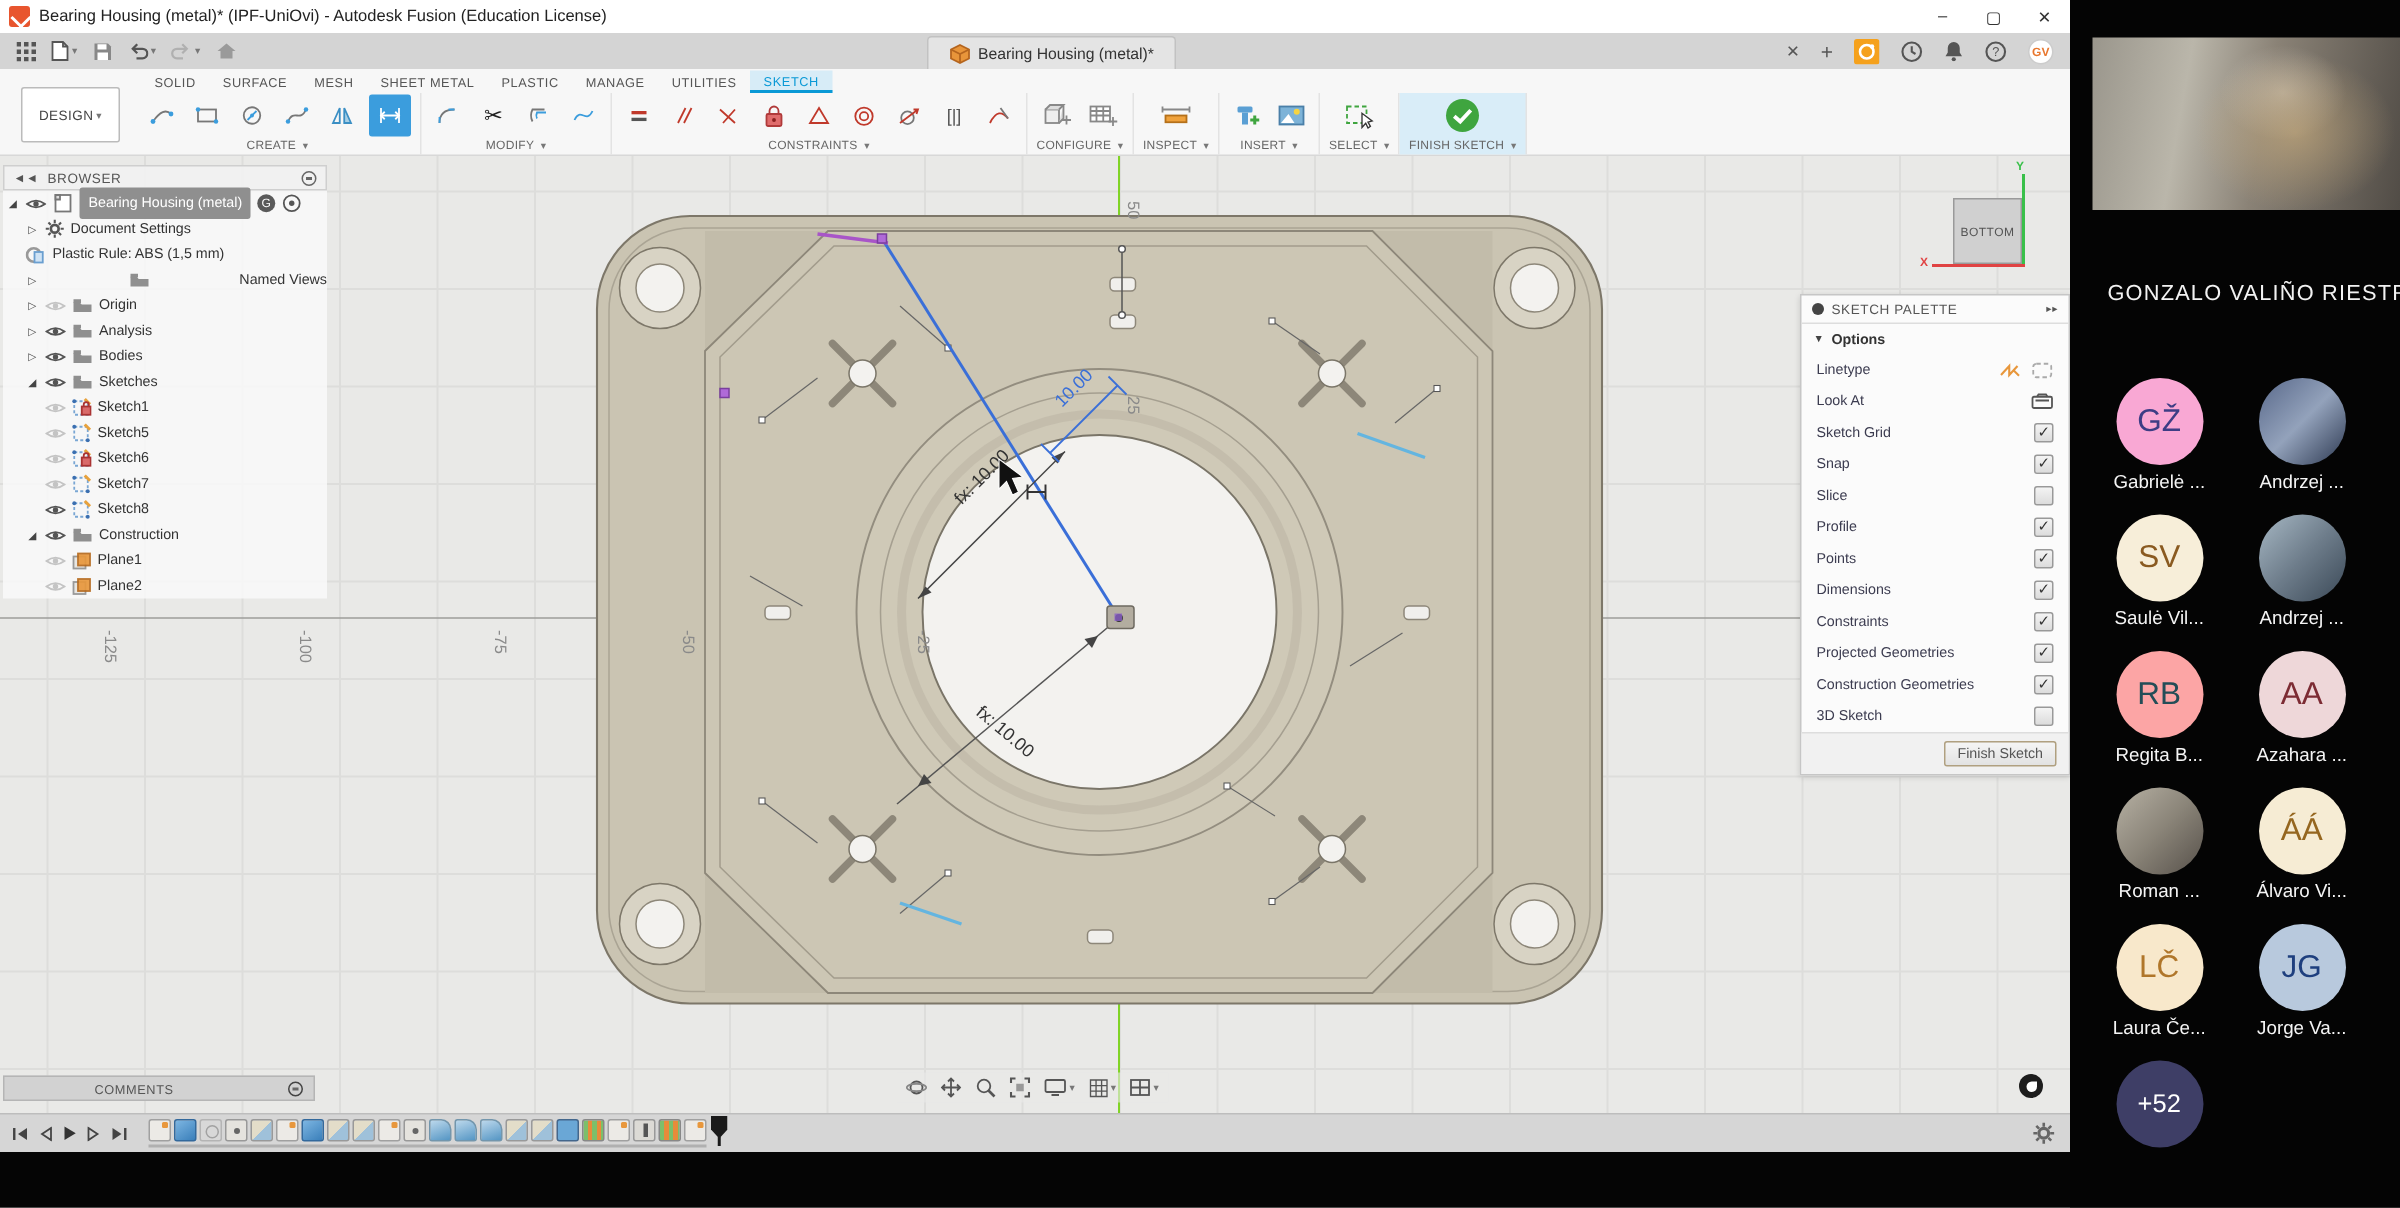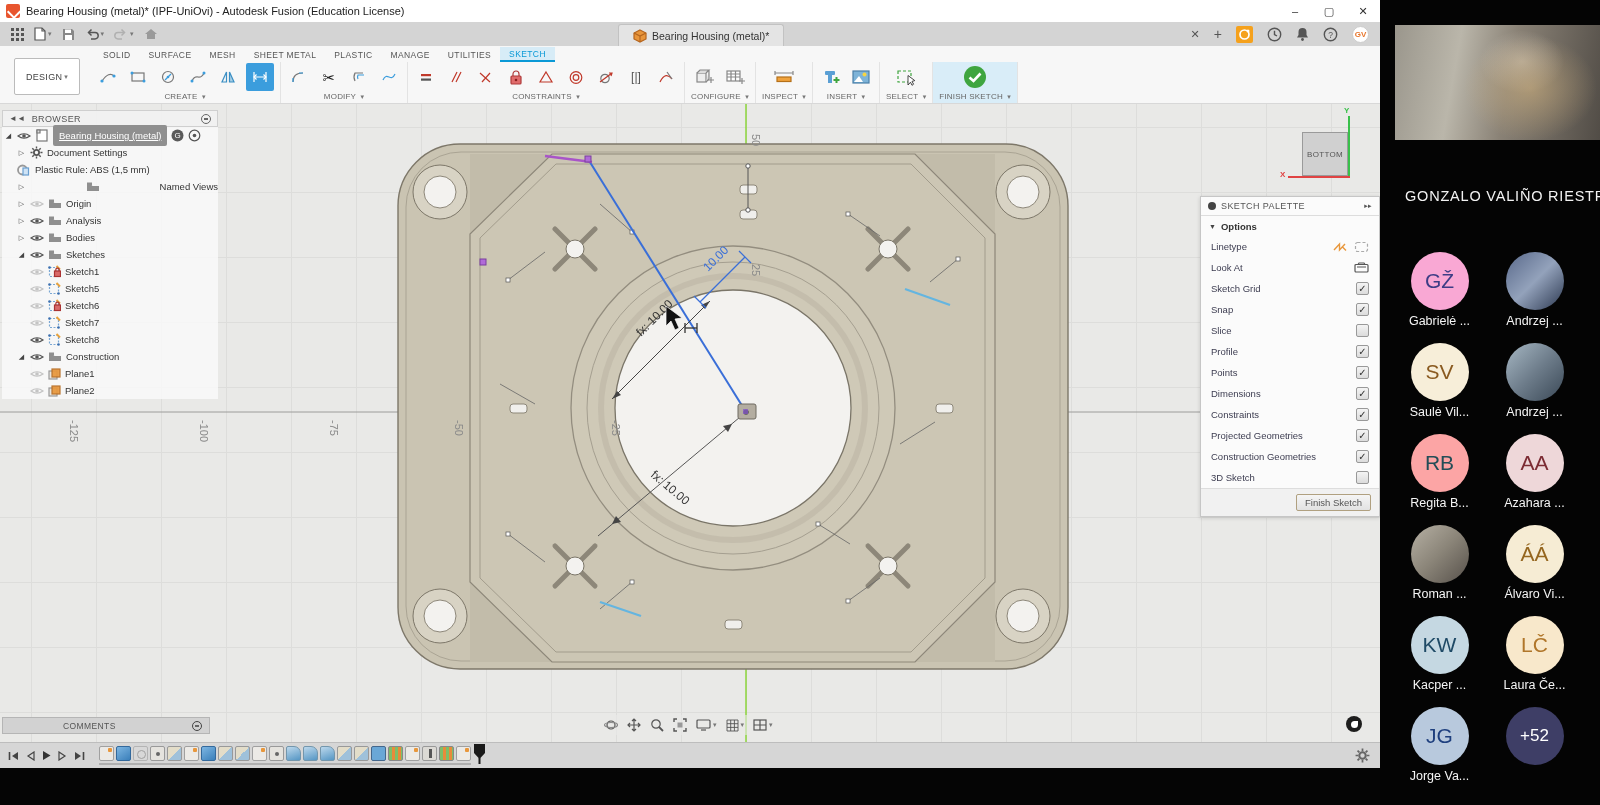--- a/index.html
+++ b/index.html
@@ -44,21 +44,21 @@
   .canvas svg.cad{position:absolute;left:0;top:0;}
   
   .browser{position:absolute;left:2px;top:6px;width:216px;background:rgba(250,250,250,.82);font-size:9.5px;color:#333;}
   .b-head{height:17px;display:flex;align-items:center;background:rgba(240,240,240,.9);border:1px solid #cfcfcf;padding:0 6px;color:#555;letter-spacing:.4px;font-size:9px;}
   .b-head .grow{flex:1;}
   .minus-circle{width:10px;height:10px;border-radius:50%;border:1.5px solid #666;position:relative;}
   .minus-circle::after{content:"";position:absolute;left:1.5px;top:3.5px;width:4px;height:1.5px;background:#666;}
   .trow{height:17px;display:flex;align-items:center;gap:4px;}
   .trow .twisty{width:9px;font-size:7px;color:#444;text-align:center;}
   .trow .lbl{white-space:nowrap;}
-  .trow .lbl.sel{background:#8f8f8f;color:#fff;padding:5px 6px;border-radius:2px;text-decoration:underline;}
+  .trow .lbl.sel{background:#8f8f8f;color:#fff;padding:5px 6px;border-radius:2px;}
   .eye{display:flex;width:14px;justify-content:center;}
   
   .palette{position:absolute;right:0;top:92px;width:180px;background:#fbfbfb;border:1px solid #c6c6c6;box-shadow:0 1px 4px rgba(0,0,0,.15);font-size:9.5px;color:#3c3c50;}
   .p-head{height:19px;display:flex;align-items:center;padding:0 7px;border-bottom:1px solid #ddd;color:#555;font-size:9px;letter-spacing:.4px;}
   .p-dot{width:8px;height:8px;border-radius:50%;background:#444;margin-right:5px;}
   .p-head .grow{flex:1;}
   .p-sec{height:20px;display:flex;align-items:center;padding:0 8px;font-weight:bold;color:#333;}
   .p-sec .tri{font-size:7px;margin-right:5px;color:#444;}
   .prow{height:21px;display:flex;align-items:center;padding:0 10px;}
   .prow .grow{flex:1;}
@@ -1120,24 +1120,20 @@
         </div>
         <div class="pcell">
           <div class="pavatar" style="background: linear-gradient(135deg, rgb(183, 177, 164) 0%, rgb(138, 132, 120) 50%, rgb(86, 80, 74) 100%);"></div>
           <div class="pname">Roman ...</div>
         </div>
         <div class="pcell">
           <div class="pavatar" style="background: rgb(246, 236, 212); color: rgb(149, 102, 31);">ÁÁ</div>
           <div class="pname">Álvaro Vi...</div>
         </div>
         <div class="pcell">
-          <div class="pavatar" style="background: rgb(197, 216, 226); color: rgb(31, 74, 102);">KW</div>
-          <div class="pname">Kacper ...</div>
-        </div>
-        <div class="pcell">
           <div class="pavatar" style="background: rgb(248, 232, 203); color: rgb(176, 118, 42);">LČ</div>
           <div class="pname">Laura Če...</div>
         </div>
         <div class="pcell">
           <div class="pavatar" style="background: rgb(184, 201, 221); color: rgb(30, 63, 126);">JG</div>
           <div class="pname">Jorge Va...</div>
         </div>
         <div class="pcell">
           <div class="pavatar" style="background: rgb(62, 62, 102); color: rgb(255, 255, 255); font-size: 17px; font-weight: 400;">+52</div>
           <div class="pname"></div>

